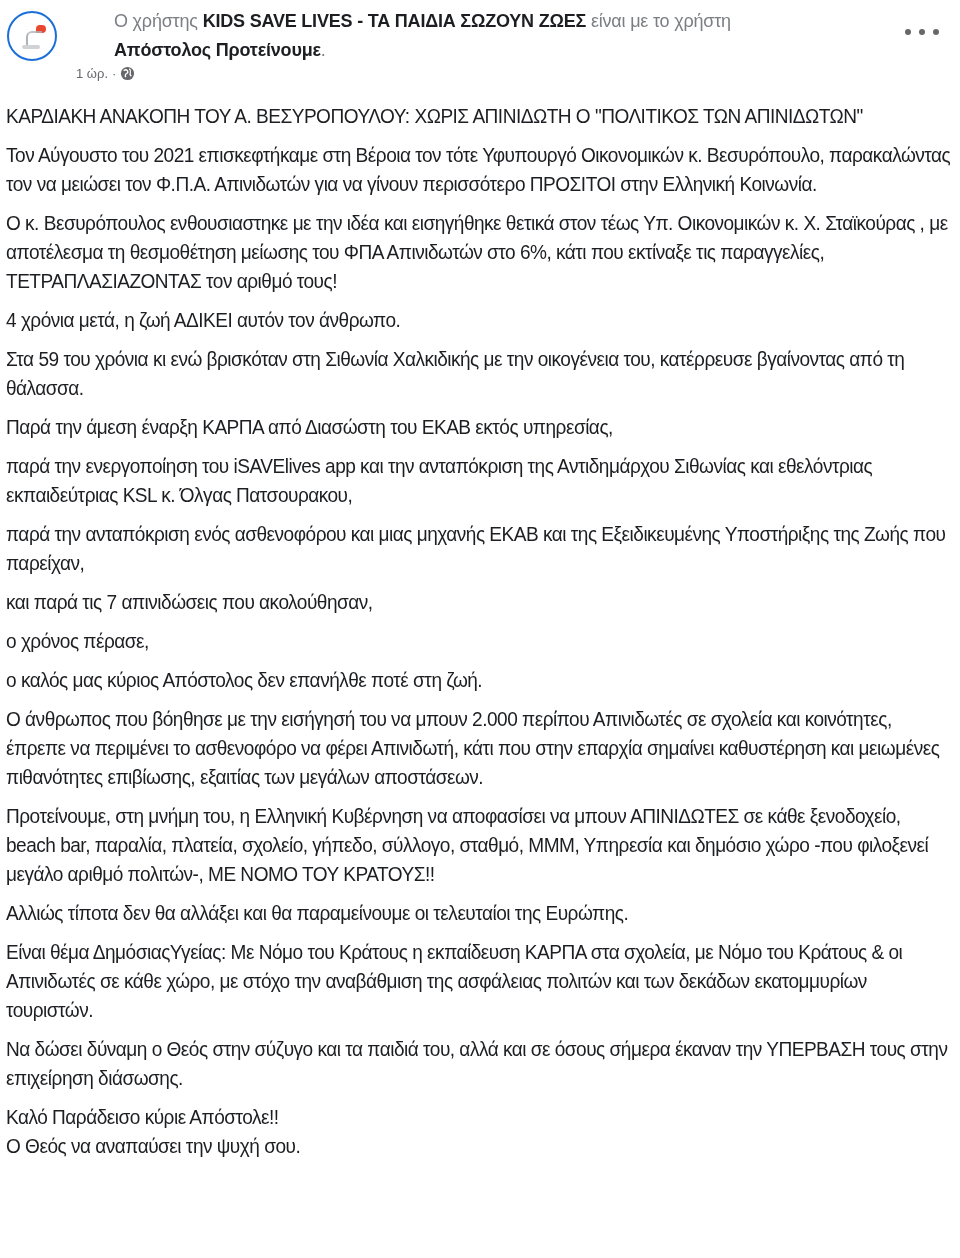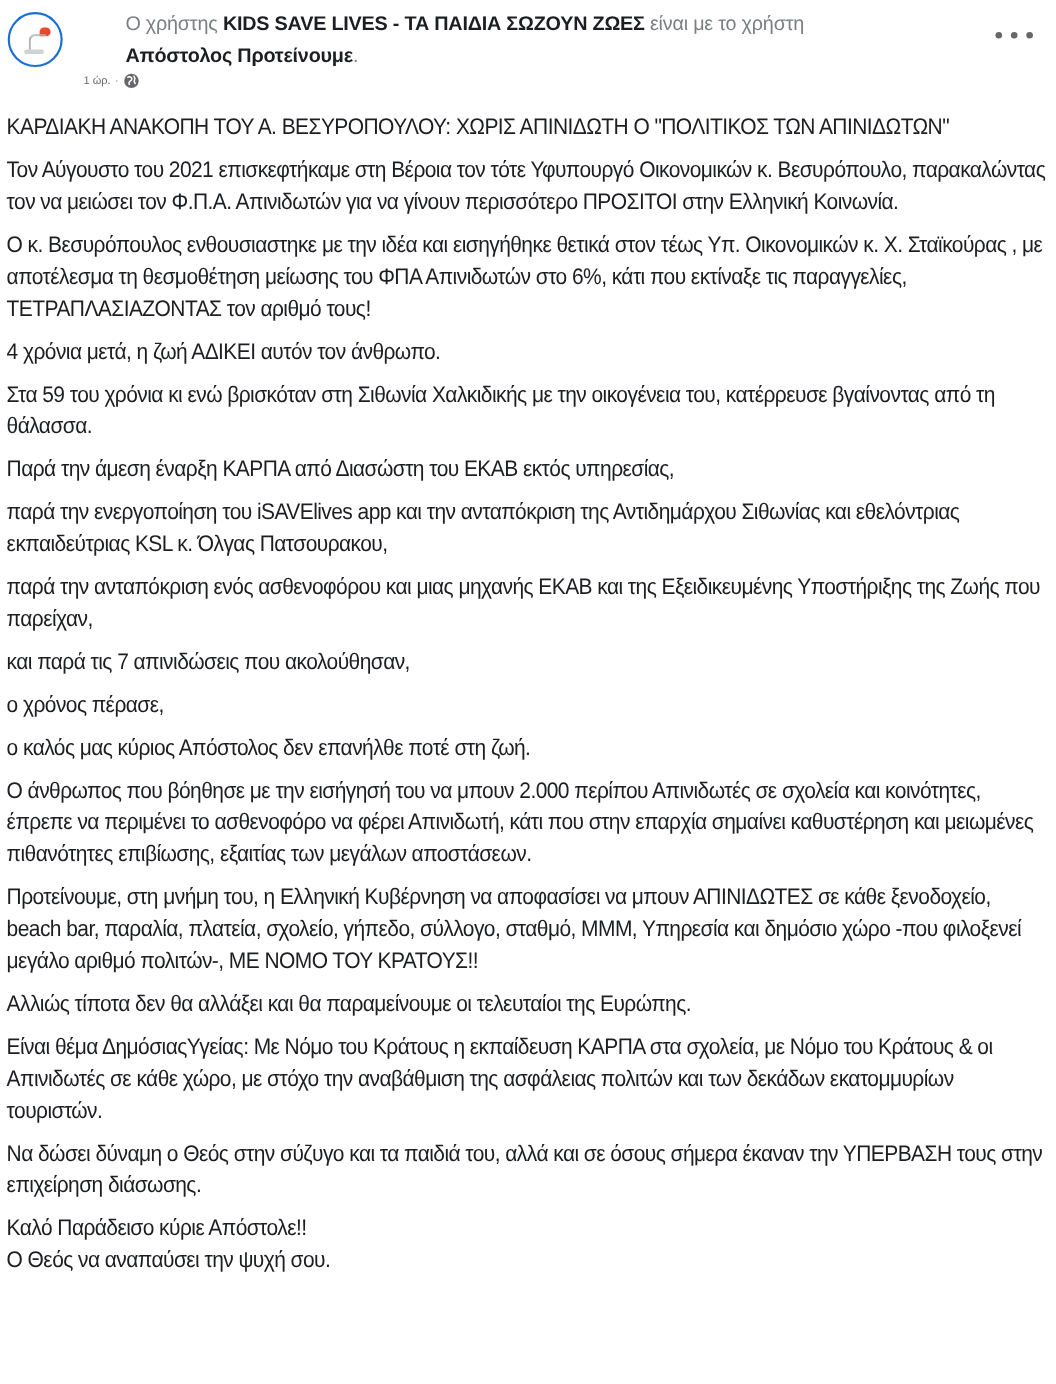--- a/index.html
+++ b/index.html
@@ -7,21 +7,21 @@
   .post { position: relative; width: 960px; }
   .header { position: relative; height: 92px; }
   .avatar { position: absolute; left: 7px; top: 11px; width: 50px; height: 50px; border-radius: 50%; border: 2px solid #1a6fd8; box-sizing: border-box; background: #fff; }
   .avatar .bubble { position: absolute; left: 27px; top: 12px; width: 10px; height: 8px; background: #e9472f; border-radius: 4px 4px 4px 1px; }
   .avatar .figure { position: absolute; left: 17px; top: 18px; width: 14px; height: 16px; border-left: 2px solid #9aa0a6; border-top: 2px solid #b0b4b8; border-radius: 6px 0 0 0; opacity: .8; }
   .avatar .base { position: absolute; left: 13px; top: 32px; width: 18px; height: 4px; background: #d0d3d6; border-radius: 2px; }
   .header-text { position: absolute; left: 75px; top: 7px; font-size: 18px; line-height: 29px; letter-spacing: -0.2px; margin-left: 39px; }
   .muted { color: #7b7e83; }
   .strong { font-weight: bold; color: #1c1e21; }
   .dot-sep { color: #65676b; }
-  .meta { position: absolute; left: 76px; top: 66px; font-size: 10px; color: #65676b; display: flex; align-items: center; gap: 4px; }
+  .meta { position: absolute; left: 76px; top: 66px; font-size: 13px; color: #65676b; display: flex; align-items: center; gap: 4px; }
   .globe { display: inline-block; width: 15px; height: 15px; }
   .more { position: absolute; left: 905px; top: 22px; width: 34px; height: 20px; display: flex; align-items: center; justify-content: space-between; cursor: pointer; }
   .more span { width: 6px; height: 6px; border-radius: 50%; background: #65676b; display: block; }
   .body { position: absolute; left: 6px; top: 101px; width: 950px; font-size: 20.5px; line-height: 29px; letter-spacing: -0.55px; color: #1c1e21; transform: scaleX(0.93); transform-origin: left top; width: 1020px; }
   .body p { margin: 0 0 10px 0; }
 </style>
 </head>
 <body>
 
 <div class="post">

